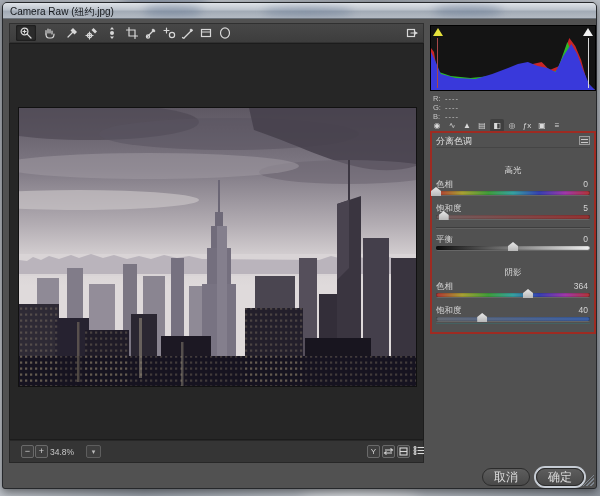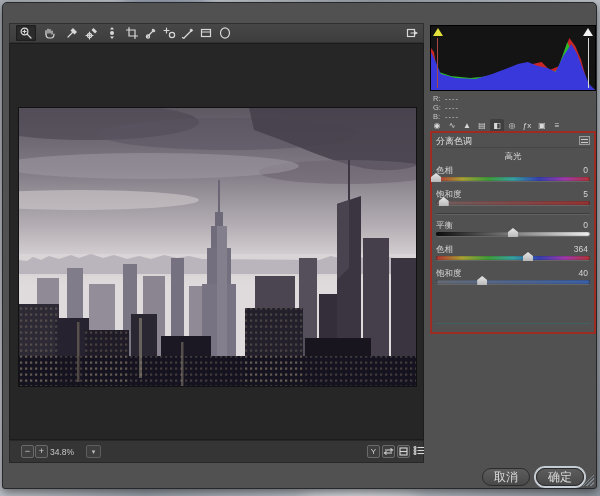--- a/index.html
+++ b/index.html
@@ -69,21 +69,21 @@
   .tab.sel { background:#3f3f3f; border-radius:2px; }
 
   .red-rect { position:absolute; left:427px; top:128px; width:166px; height:203px;
     border:2px solid #9e2b22; background:#515151; padding:1px 4px 0 4px; }
   .panel-head { position:relative; height:14px; font-size:9px;
     color:#e0e0e0; line-height:14px; border-bottom:1px solid #454545; }
   .panel-menu { position:absolute; right:0; top:2px; width:11px; height:9px;
     border:1px solid #9a9a9a; background:#5a5a5a; }
   .panel-menu:before { content:""; position:absolute; left:1px; right:1px; top:2px;
     height:1px; background:#c9c9c9; box-shadow:0 3px 0 #c9c9c9; }
-  .sec-title { text-align:center; font-size:8.5px; color:#d8d8d8; margin:3px 0 2px; }
+  .sec-title { text-align:center; font-size:8.5px; color:#d8d8d8; margin:17px 0 2px; }
   .sgroup { margin-bottom:2px; }
   .srow { display:flex; justify-content:space-between; font-size:8.5px; color:#d4d4d4;
     height:11px; line-height:11px; }
   .srow .svalue { padding-right:2px; }
   .track { position:relative; height:4px; border-radius:2px; margin:1px 0 8px 0;
     box-shadow:0 1px 0 rgba(255,255,255,.12), inset 0 0 1px #000; }
   .track-hue { background:linear-gradient(90deg,#b03434 0%,#a8a034 17%,#3f9c3a 34%,#36a0a0 50%,#3640b0 67%,#a038a8 84%,#b03434 100%); }
   .track-sat-warm { background:linear-gradient(90deg,#6e5f5f,#933232); }
   .track-balance { background:linear-gradient(90deg,#0d0d0d,#efefef); }
   .track-sat-cool { background:linear-gradient(90deg,#656a72,#3a5fa5); }
@@ -106,20 +106,26 @@
     background:linear-gradient(135deg,transparent 50%,#7e868f 50%,#7e868f 56%,transparent 56%,transparent 66%,#7e868f 66%,#7e868f 72%,transparent 72%,transparent 82%,#7e868f 82%,#7e868f 88%,transparent 88%); }
 </style>
 </head>
 <body>
 
 <div class="desk-blob" style="left:120px;top:-8px;width:90px;height:26px;background:rgba(70,90,120,.4);"></div>
 <div class="desk-blob" style="left:300px;top:486px;width:120px;height:20px;background:rgba(255,255,255,.35);"></div>
 
 <div class="dialog">
 
+  <div class="titlebar">
+    <div class="blob" style="left:140px;top:2px;width:60px;height:12px;"></div>
+    <div class="blob" style="left:260px;top:4px;width:90px;height:10px;"></div>
+    <div class="blob" style="left:430px;top:2px;width:70px;height:12px;"></div>
+    <span class="title-text">Camera Raw (纽约.jpg)</span>
+  </div>
 
   <div class="tools">
     <div class="tool sel" style="left:6px;">
       <span>
           <svg width="14" height="14">
             <circle cx="5.5" cy="5.5" r="3.4"></circle>
             <line x1="8.2" y1="8.2" x2="12" y2="12"></line>
             <line x1="4" y1="5.5" x2="7" y2="5.5"></line>
             <line x1="5.5" y1="4" x2="5.5" y2="7"></line>
           </svg>
@@ -393,20 +399,21 @@
     <div class="sgroup">
       <div class="srow">
           <span>平衡</span>
           <span class="svalue">0</span>
         </div>
       <div class="track track-balance">
           <div class="thumb" style="left: 50%;"></div>
         </div>
     </div>
 
+    <div class="sec-title">阴影</div>
 
     <div class="sgroup">
       <div class="srow">
           <span>色相</span>
           <span class="svalue">364</span>
         </div>
       <div class="track track-hue">
           <div class="thumb" style="left: 59.7222%;"></div>
         </div>
     </div>

